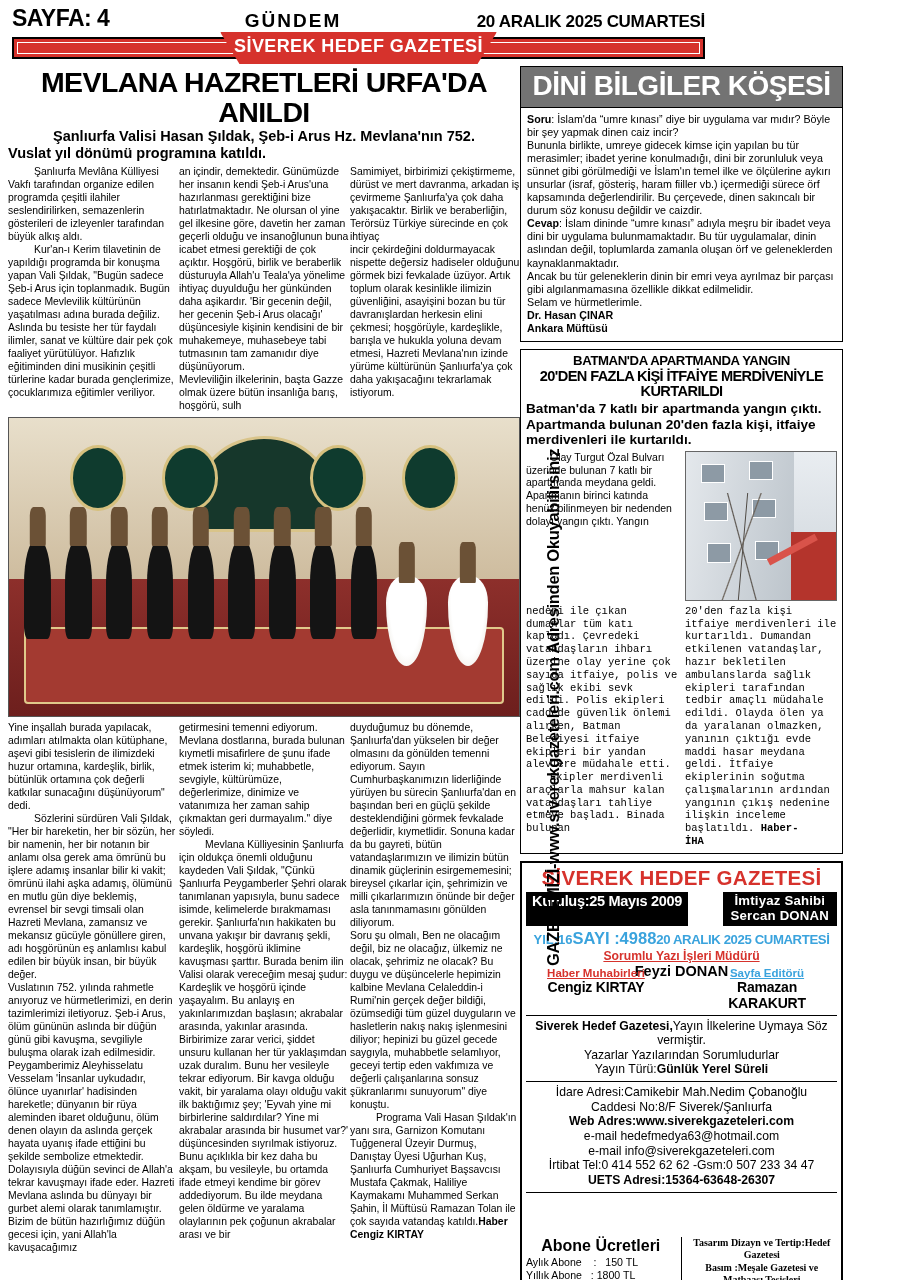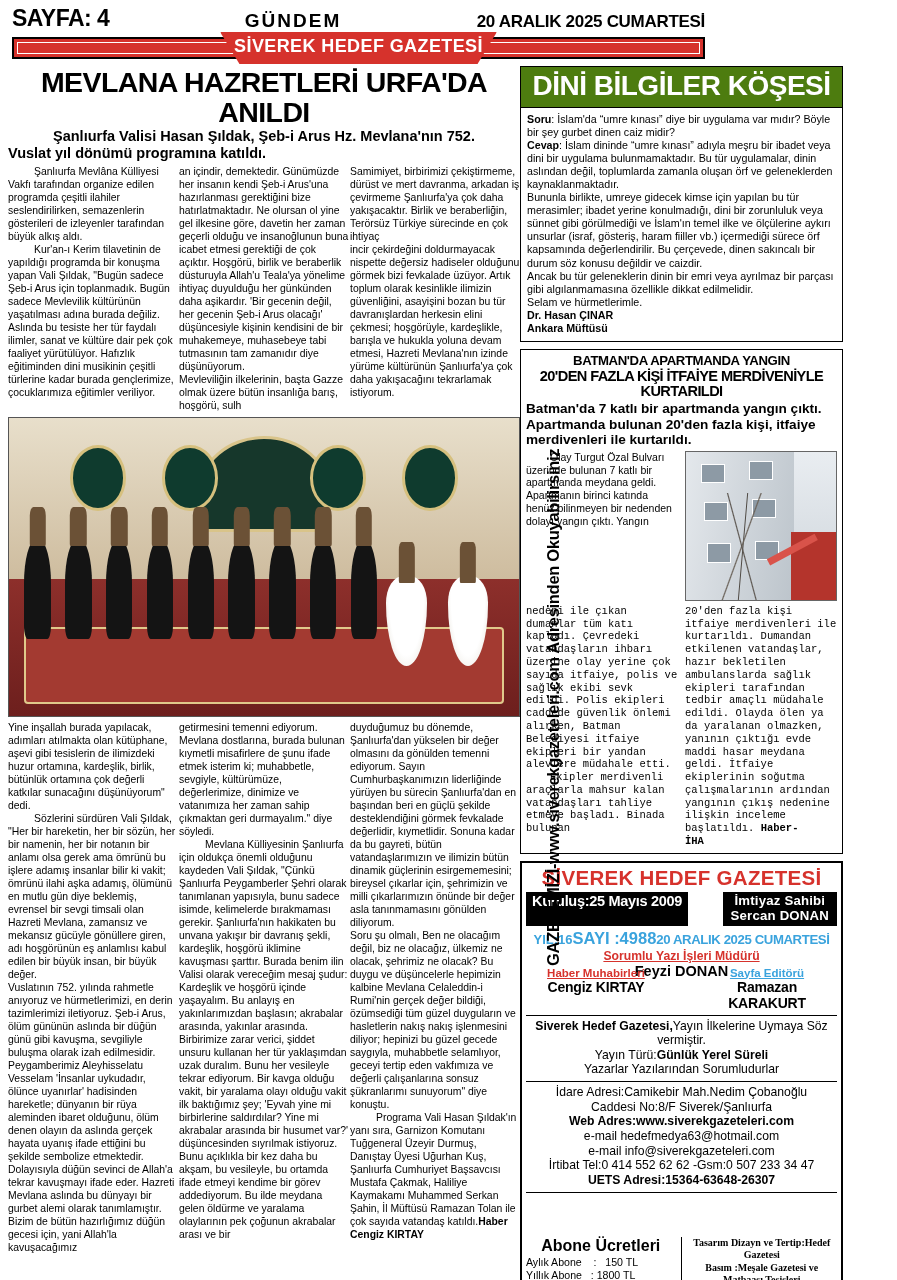--- a/index.html
+++ b/index.html
@@ -51,21 +51,21 @@
   .photo { width:100%; height:300px; margin:5px 0 4px 0; position:relative; overflow:hidden;
       border:1px solid #555; }
 
   
   .vtext { position:absolute; white-space:nowrap; font-size:16.5px; font-weight:bold;
       letter-spacing:-0.3px;
       transform-origin: left top; transform: rotate(-90deg);
       left:24px; top:900px; }
 
   
-  .dini-head { background:#4d7c0f; color:#fff; text-align:center; font-weight:bold;
+  .dini-head { background:#737373; color:#fff; text-align:center; font-weight:bold;
       font-size:28px; letter-spacing:-0.5px; padding:3px 0 5px 0; border:1px solid #000; }
   .dini-body { border:1.5px solid #000; border-top:none; padding:5px 6px 6px 6px; }
   .dini-body p { margin:0; font-size:10.7px; line-height:1.22; }
   .dini-body p b { font-weight:bold; }
 
   .box2 { border:1.5px solid #000; margin-top:7px; padding:4px 5px 5px 5px; }
   .b2-k1 { text-align:center; font-weight:bold; font-size:13.2px; letter-spacing:-0.4px; line-height:1.05;}
   .b2-k2 { text-align:center; font-weight:bold; font-size:14.6px; letter-spacing:-0.6px; line-height:1.05; margin-top:1px;}
   .b2-lead { font-size:13.6px; font-weight:bold; line-height:1.14; margin-top:2px; }
 
@@ -221,23 +221,23 @@
     </div>
 
     <div class="vstrip">
       <div class="vtext">GAZETEMİZİ-www.siverekgazeteleri.com Adresinden Okuyabilirsiniz</div>
     </div>
 
     <div class="rightzone">
 
       <div class="dini-head">DİNİ BİLGİLER KÖŞESİ</div>
       <div class="dini-body">
-        <p><b>Soru</b><span>: İslam'da “umre kınası” diye bir uygulama var mıdır? Böyle bir şey gurbet dinen caiz midir?</span></p>
+        <p><b>Soru</b><span>: İslam'da “umre kınası” diye bir uygulama var mıdır? Böyle bir şey yapmak dinen caiz incir?</span></p>
+        <p>Bununla birlikte, umreye gidecek kimse için yapılan bu tür merasimler; ibadet yerine konulmadığı, dini bir zorunluluk veya sünnet gibi görülmediği ve İslam'ın temel ilke ve ölçülerine aykırı unsurlar (israf, gösteriş, haram fiiller vb.) içermediği sürece örf kapsamında değerlendirilir. Bu çerçevede, dinen sakıncalı bir durum söz konusu değildir ve caizdir.</p>
         <p><b>Cevap</b><span>: İslam dininde “umre kınası” adıyla meşru bir ibadet veya dini bir uygulama bulunmamaktadır. Bu tür uygulamalar, dinin aslından değil, toplumlarda zamanla oluşan örf ve geleneklerden kaynaklanmaktadır.</span></p>
-        <p>Bununla birlikte, umreye gidecek kimse için yapılan bu tür merasimler; ibadet yerine konulmadığı, dini bir zorunluluk veya sünnet gibi görülmediği ve İslam'ın temel ilke ve ölçülerine aykırı unsurlar (israf, gösteriş, haram fiiller vb.) içermediği sürece örf kapsamında değerlendirilir. Bu çerçevede, dinen sakıncalı bir durum söz konusu değildir ve caizdir.</p>
         <p>Ancak bu tür geleneklerin dinin bir emri veya ayrılmaz bir parçası gibi algılanmamasına özellikle dikkat edilmelidir.</p>
         <p>Selam ve hürmetlerimle.</p>
         <p style="font-weight:bold">Dr. Hasan ÇINAR</p>
         <p style="font-weight:bold">Ankara Müftüsü</p>
       </div>
 
       <div class="box2">
         <div class="b2-k1">BATMAN'DA APARTMANDA YANGIN</div>
         <div class="b2-k2">20'DEN FAZLA KİŞİ İTFAİYE MERDİVENİYLE KURTARILDI</div>
         <div class="b2-lead">Batman'da 7 katlı bir apartmanda yangın çıktı. Apartmanda bulunan 20'den fazla kişi, itfaiye merdivenleri ile kurtarıldı.</div>
@@ -294,22 +294,22 @@
           </div>
           <div class="cell">
             <div class="lbl-b">Sayfa Editörü</div>
             <div class="nm">Ramazan KARAKURT</div>
           </div>
         </div>
 
         <hr class="hr">
         <div class="cen2">
           <div><b>Siverek Hedef Gazetesi,</b><span>Yayın İlkelerine Uymaya Söz vermiştir.</span></div>
+          <div>Yazarlar Yazılarından Sorumludurlar</div>
           <div><span>Yayın Türü:</span><b>Günlük Yerel Süreli</b></div>
-          <div>Yazarlar Yazılarından Sorumludurlar</div>
         </div>
 
         <hr class="hr">
         <div class="cen2">
           <div>İdare Adresi:Camikebir Mah.Nedim Çobanoğlu</div>
           <div>Caddesi No:8/F Siverek/Şanlıurfa</div>
           <div style="font-weight:bold">Web Adres:www.siverekgazeteleri.com</div>
           <div>e-mail hedefmedya63@hotmail.com</div>
           <div>e-mail info@siverekgazeteleri.com</div>
           <div>İrtibat Tel:0 414 552 62 62 -Gsm:0 507 233 34 47</div>

